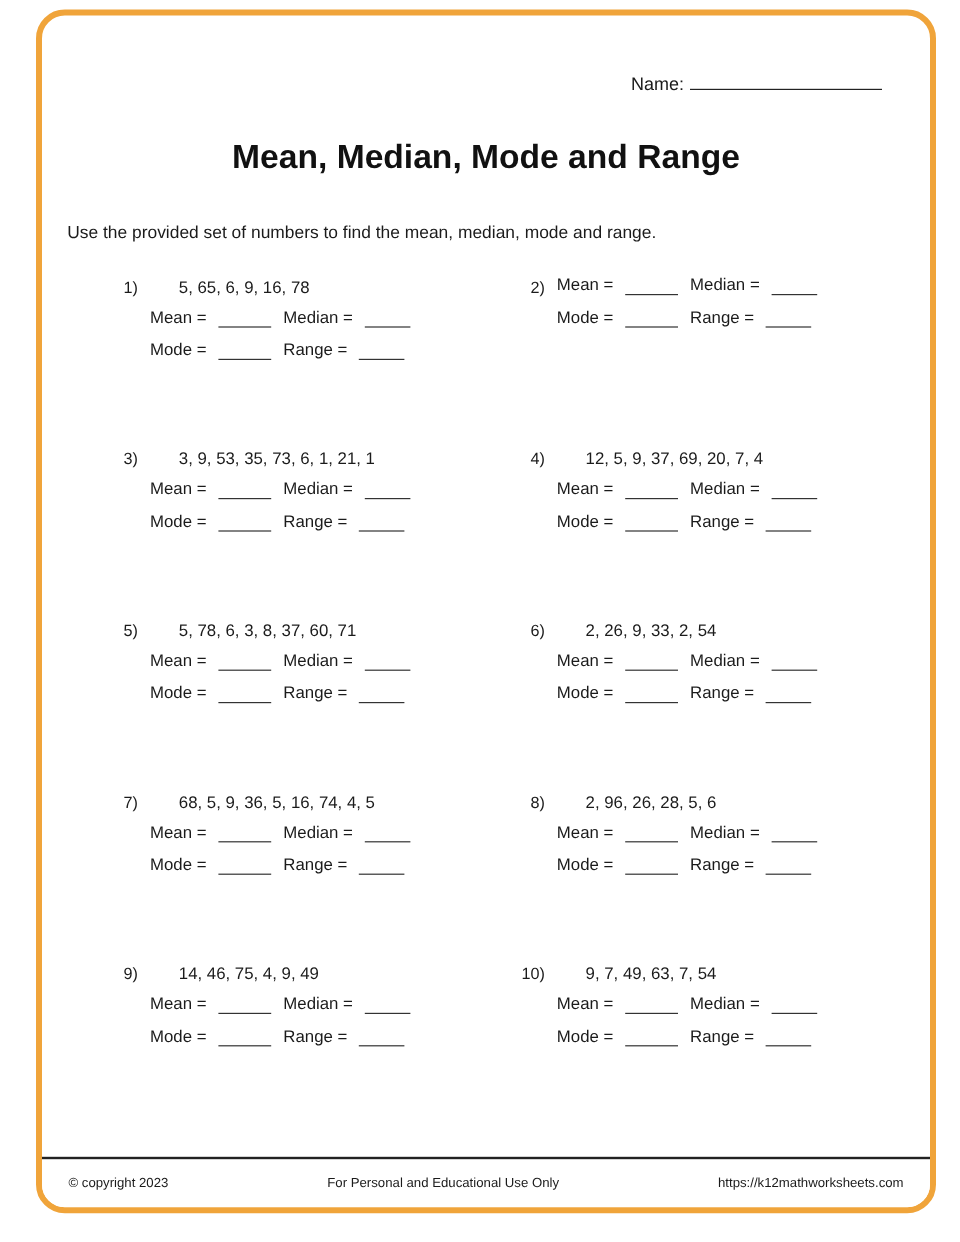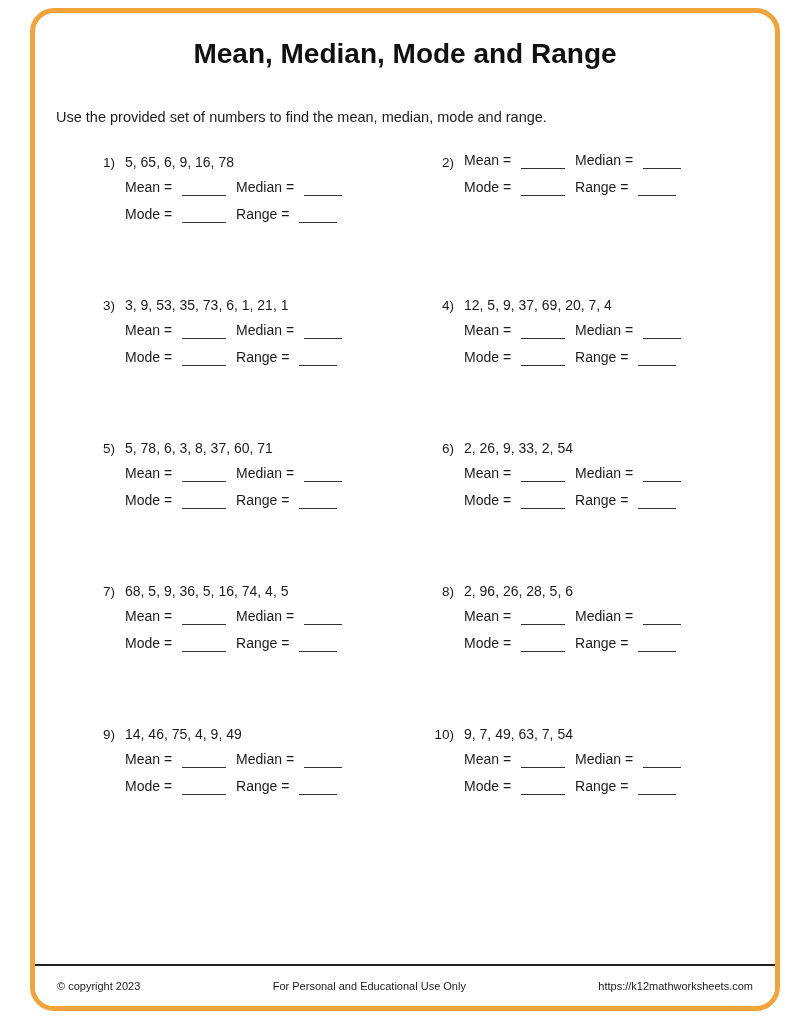--- a/index.html
+++ b/index.html
@@ -32,21 +32,21 @@
     width: 160px;
     height: 15px;
     border-bottom: 1px solid #222;
     margin-left: 5px;
   }
   .title {
     text-align: center;
     font-weight: bold;
     font-size: 28px;
     line-height: 1.5;
-    margin-top: 20px;
+    margin-top: 31px;
     color: #111;
   }
   .instructions {
     font-size: 14.5px;
     margin: 34px 0 0 21px;
   }
   .problems {
     display: grid;
     grid-template-columns: 1fr 1fr;
     row-gap: 62px;
@@ -61,20 +61,21 @@
     width: 28px;
     text-align: right;
     margin-right: 10px;
     font-size: 13.5px;
     line-height: 27px;
   }
   .prob-body { flex: 1; }
   .number-set {
     line-height: 27px;
     white-space: nowrap;
+    margin-left: 24px;
   }
   .answer-line {
     display: flex;
     align-items: flex-start;
     gap: 10px;
     height: 27px;
   }
   .lbl { line-height: 22px; white-space: nowrap; }
   .blank {
     display: inline-block;
@@ -94,20 +95,23 @@
     padding: 0 22px;
     font-size: 11px;
     background: #fff;
   }
 </style>
 </head>
 <body>
 
 <div class="frame">
 
+  <div class="name-row">
+    <span>Name:</span><span class="name-line"></span>
+  </div>
 
   <h1 class="title">
     <span>Mean, Median, Mode and Range</span><br>
   </h1>
 
   <p class="instructions">Use the provided set of numbers to find the mean, median, mode and range.</p>
 
   <div class="problems" id="problems">
   <div class="problem">
     <span class="prob-num">1)</span>

